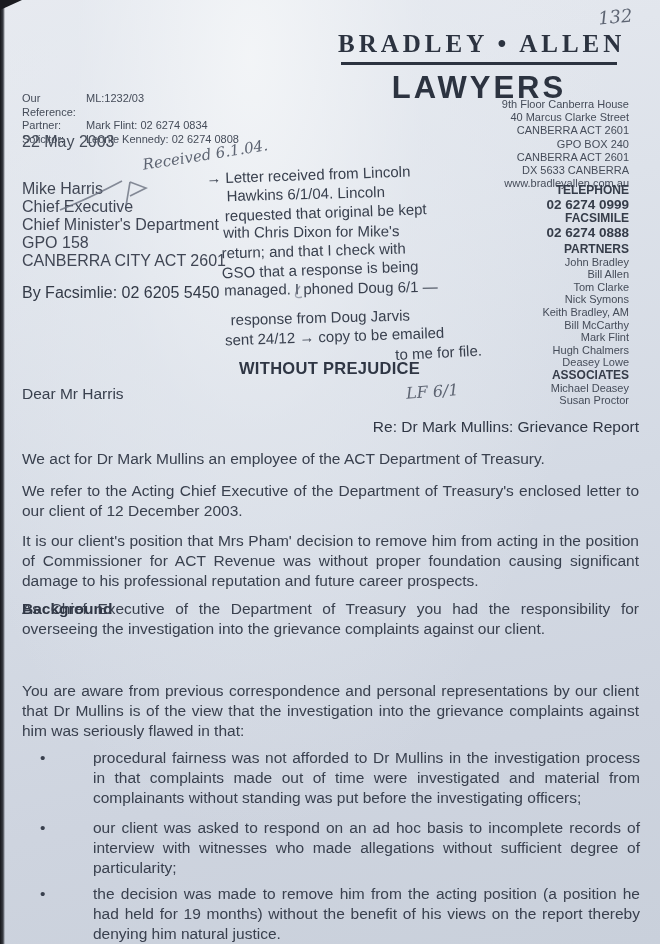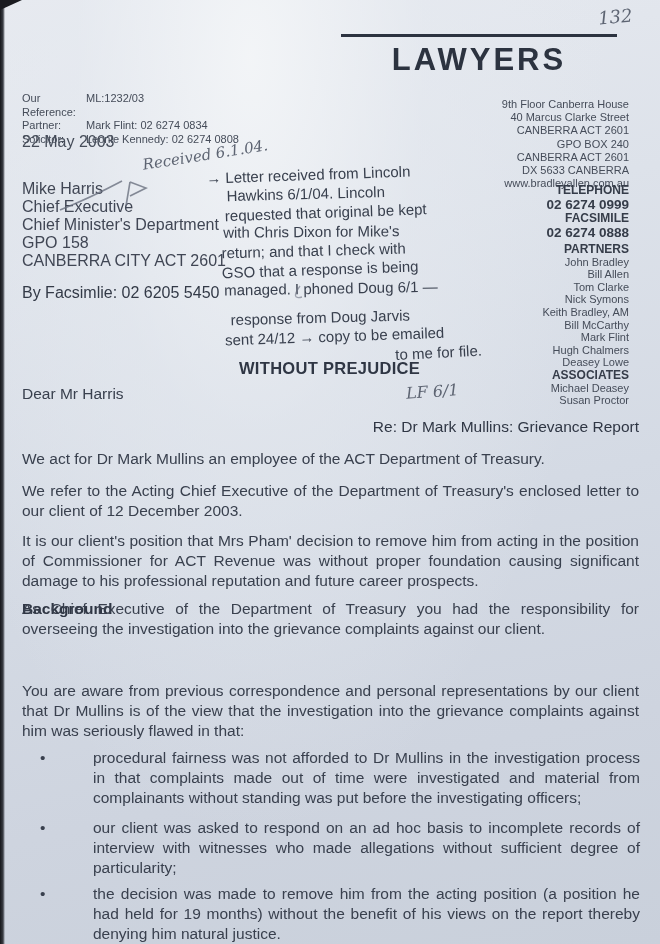--- a/index.html
+++ b/index.html
@@ -67,20 +67,21 @@
 </head>
 <body>
 
 <div class="photo">
   <div class="edge-left"></div>
   <div class="corner-tl"></div>
 
   <div class="abs hand pagenum">132</div>
 
   <div class="abs brand">
+    <div class="brand-name">BRADLEY • ALLEN</div>
     <div class="brand-rule"></div>
     <div class="brand-type">LAWYERS</div>
   </div>
 
   <div class="abs ref">
     <div class="ref-row">
       <span class="ref-label">Our Reference:</span>
       <span class="ref-value">ML:1232/03</span>
     </div>
     <div class="ref-row">

